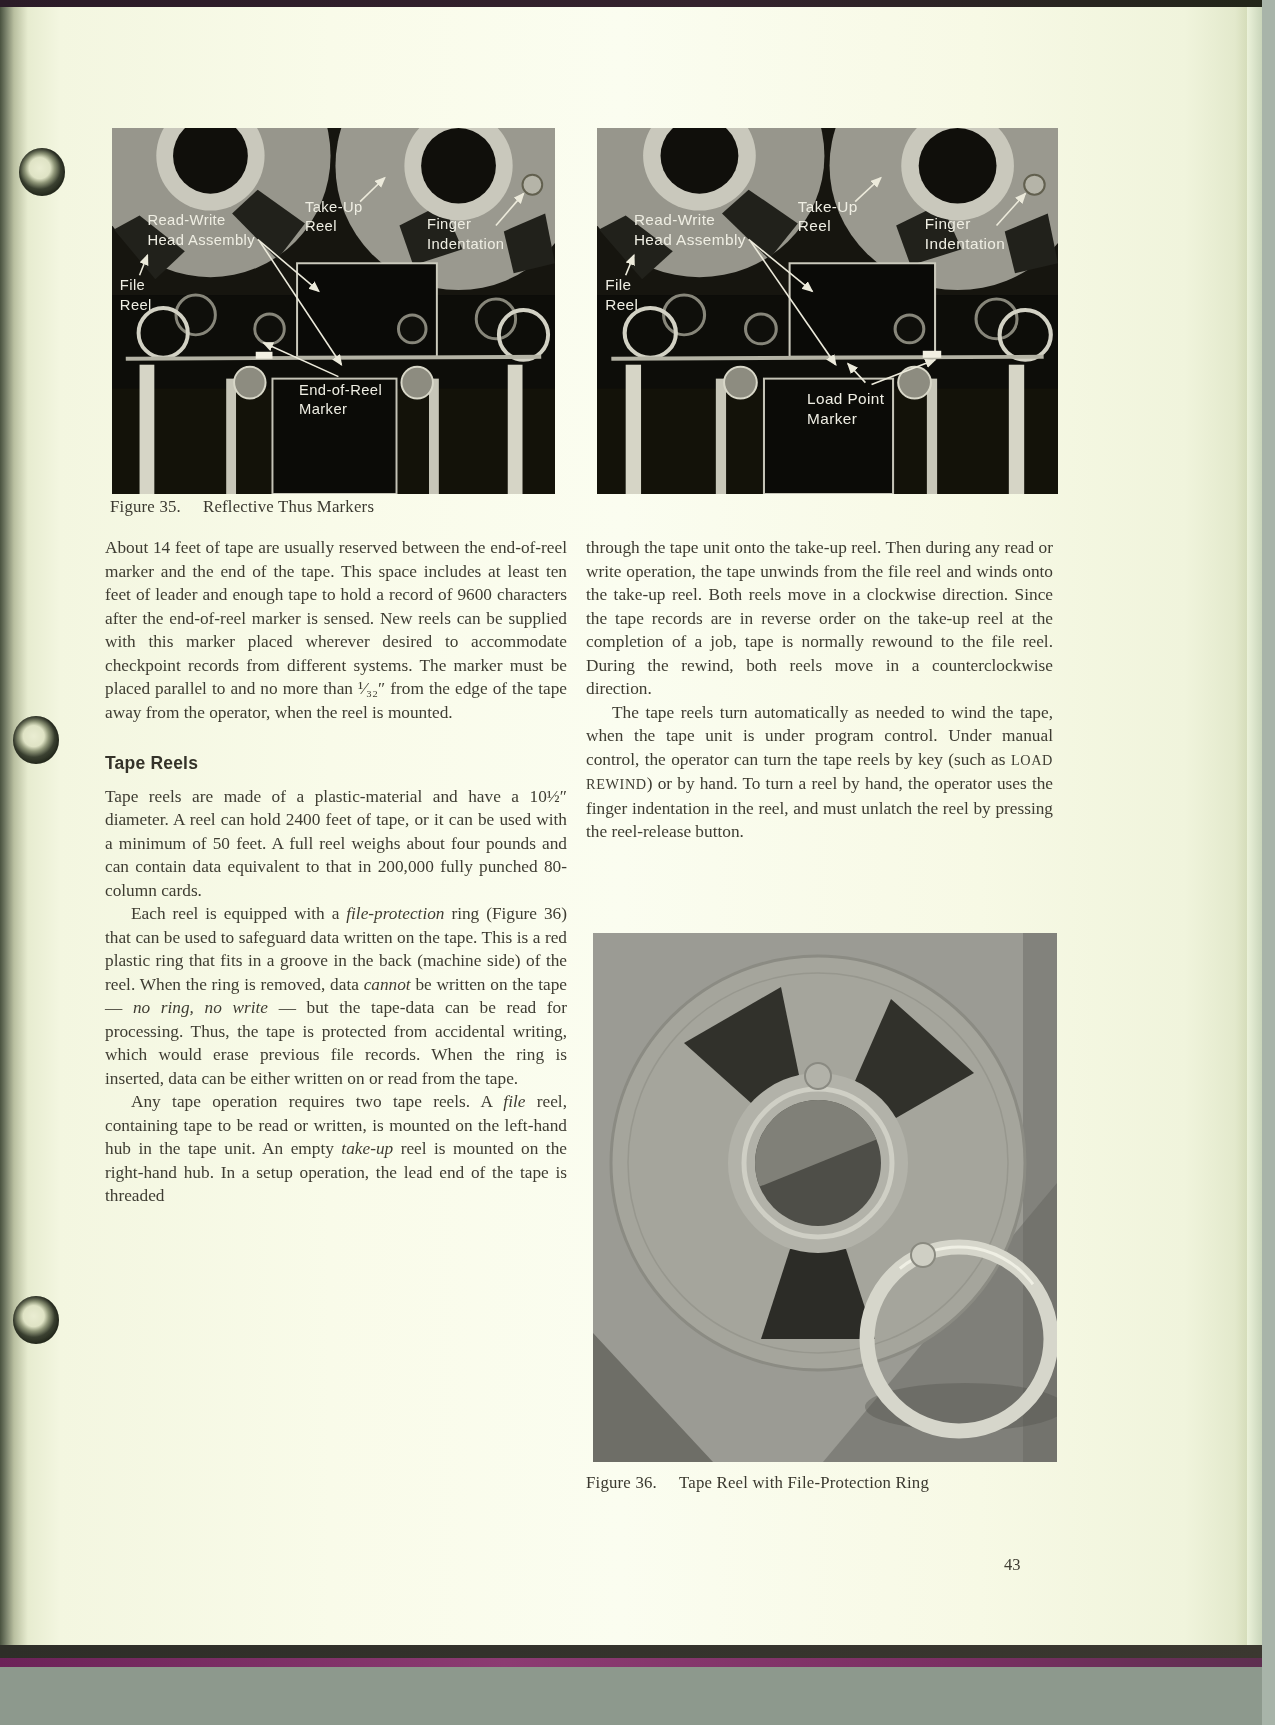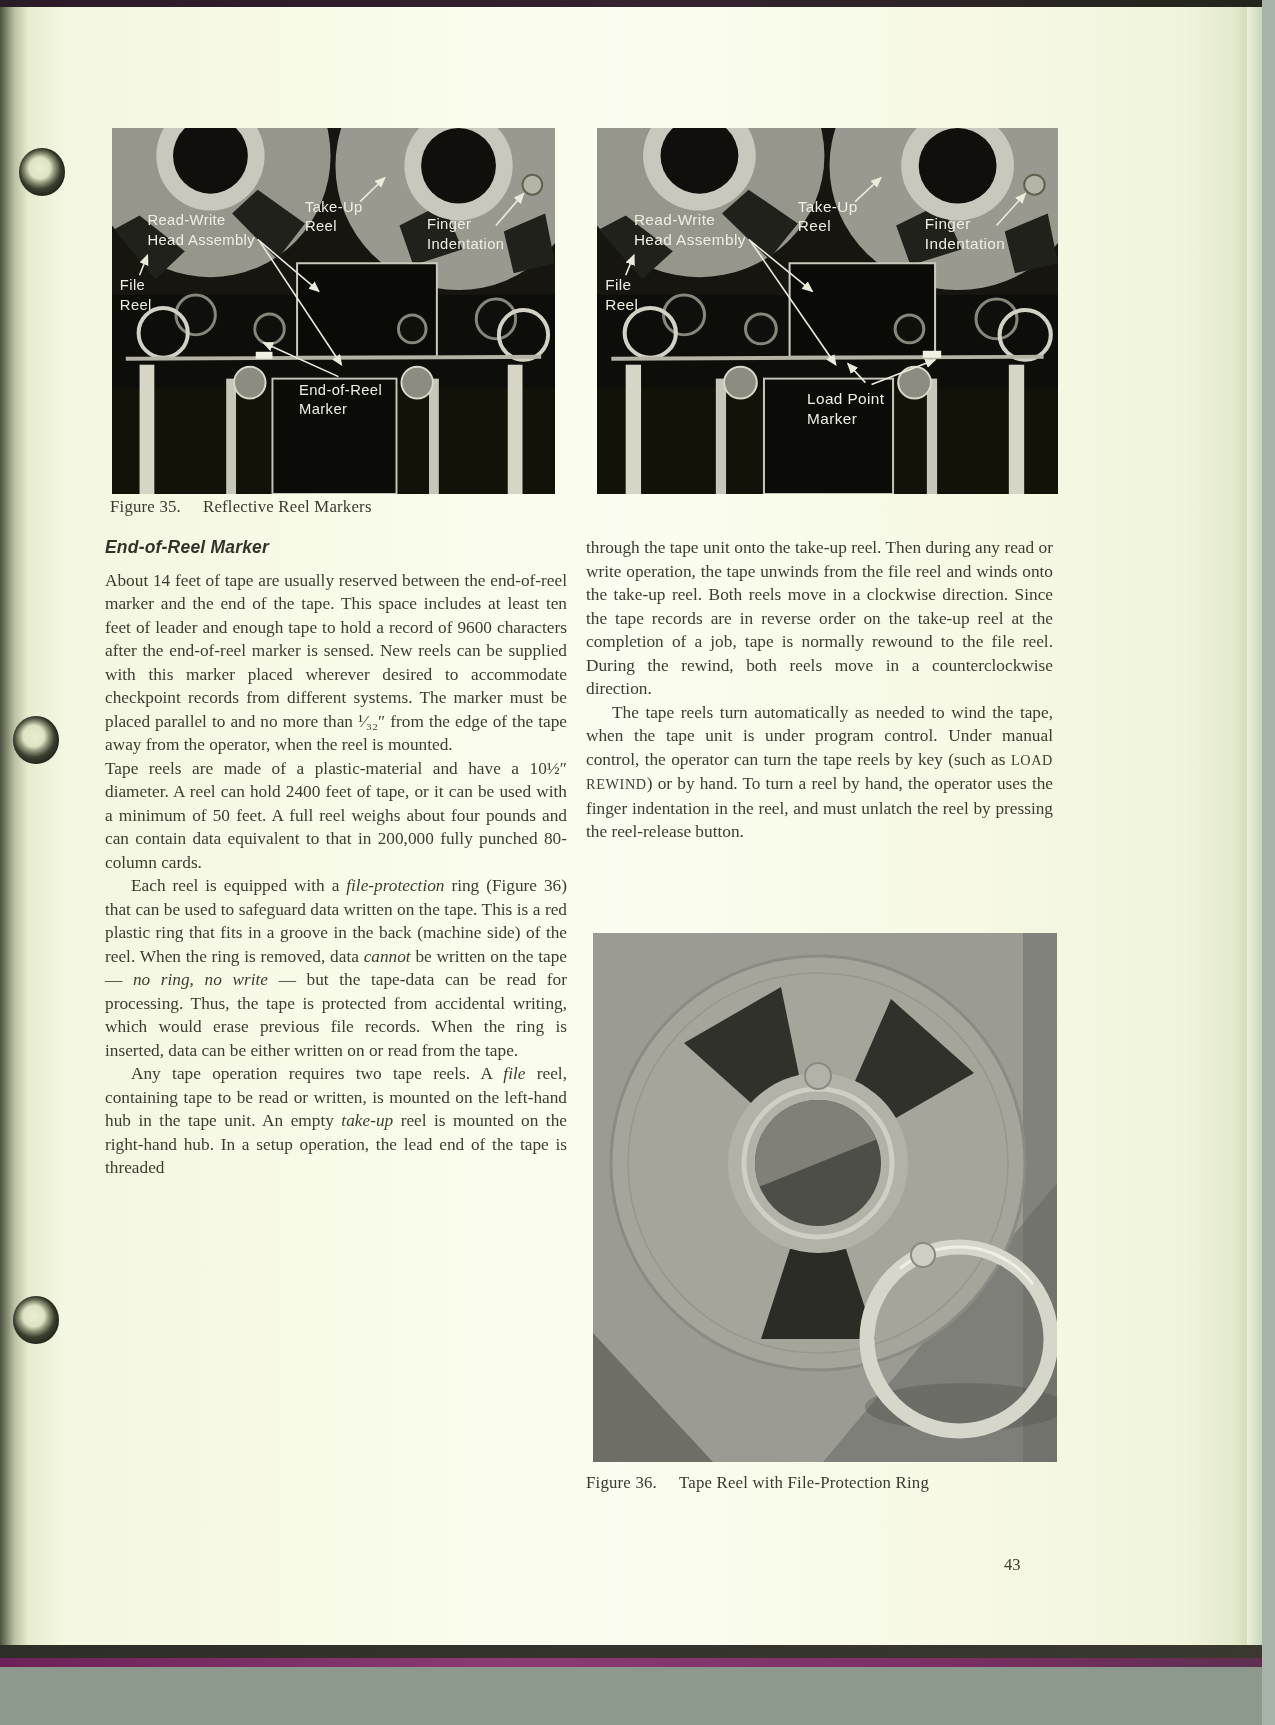--- a/index.html
+++ b/index.html
@@ -176,26 +176,26 @@
       <text x="320" y="102">Finger</text>
       <text x="320" y="122">Indentation</text>
       <text x="8" y="163">File</text>
       <text x="8" y="183">Reel</text>
       <text x="205" y="278">Load Point</text>
       <text x="205" y="298">Marker</text>
     </g>
   </svg>
 
   <div class="abs caption" style="left:110px;top:490px">
-    <span class="cap-label">Figure 35.</span><span>Reflective Reel Markers</span>
+    <span class="cap-label">Figure 35.</span><span>Reflective Thus Markers</span>
   </div>
 
   <div class="abs col" style="left:105px;top:529px;width:462px">
-    <div class="h-eor">End-of-Reel Marker</div>
     <p>About 14 feet of tape are usually reserved between the end-of-reel marker and the end of the tape. This space includes at least ten feet of leader and enough tape to hold a record of 9600 characters after the end-of-reel marker is sensed. New reels can be supplied with this marker placed wherever desired to accommodate checkpoint records from different systems. The marker must be placed parallel to and no more than ¹⁄₃₂″ from the edge of the tape away from the operator, when the reel is mounted.</p>
+    <div class="h-tapereels">Tape Reels</div>
     <p>Tape reels are made of a plastic-material and have a 10½″ diameter. A reel can hold 2400 feet of tape, or it can be used with a minimum of 50 feet. A full reel weighs about four pounds and can contain data equivalent to that in 200,000 fully punched 80-column cards.</p>
     <p class="indent"><span>Each reel is equipped with a </span><span class="it">file-protection</span><span> ring (Figure 36) that can be used to safeguard data written on the tape. This is a red plastic ring that fits in a groove in the back (machine side) of the reel. When the ring is removed, data </span><span class="it">cannot</span><span> be written on the tape — </span><span class="it">no ring, no write</span><span> — but the tape-data can be read for processing. Thus, the tape is protected from accidental writing, which would erase previous file records. When the ring is inserted, data can be either written on or read from the tape.</span></p>
     <p class="indent"><span>Any tape operation requires two tape reels. A </span><span class="it">file</span><span> reel, containing tape to be read or written, is mounted on the left-hand hub in the tape unit. An empty </span><span class="it">take-up</span><span> reel is mounted on the right-hand hub. In a setup operation, the lead end of the tape is threaded</span></p>
   </div>
 
   <div class="abs col" style="left:586px;top:529px;width:467px">
     <p>through the tape unit onto the take-up reel. Then during any read or write operation, the tape unwinds from the file reel and winds onto the take-up reel. Both reels move in a clockwise direction. Since the tape records are in reverse order on the take-up reel at the completion of a job, tape is normally rewound to the file reel. During the rewind, both reels move in a counterclockwise direction.</p>
     <p class="indent"><span>The tape reels turn automatically as needed to wind the tape, when the tape unit is under program control. Under manual control, the operator can turn the tape reels by key (such as </span><span class="smallcaps">LOAD REWIND</span><span>) or by hand. To turn a reel by hand, the operator uses the finger indentation in the reel, and must unlatch the reel by pressing the reel-release button.</span></p>
   </div>
 

